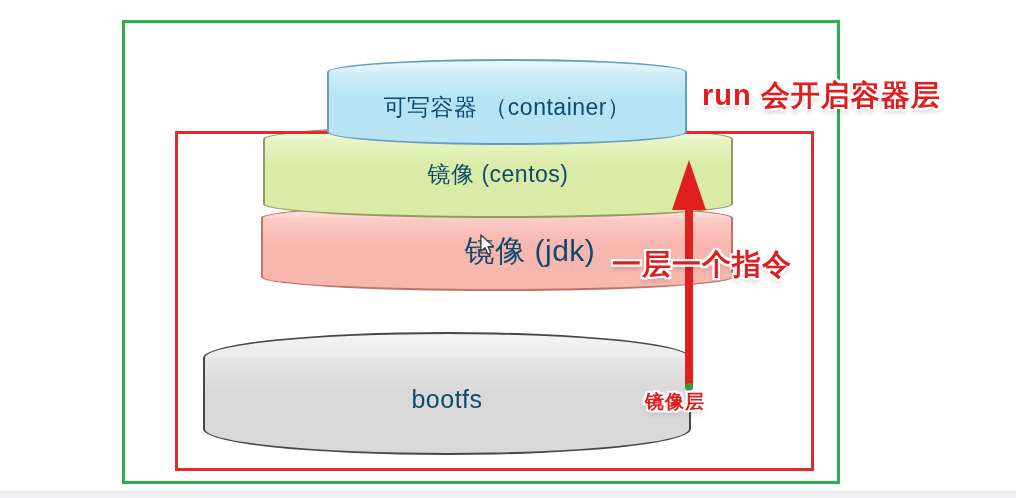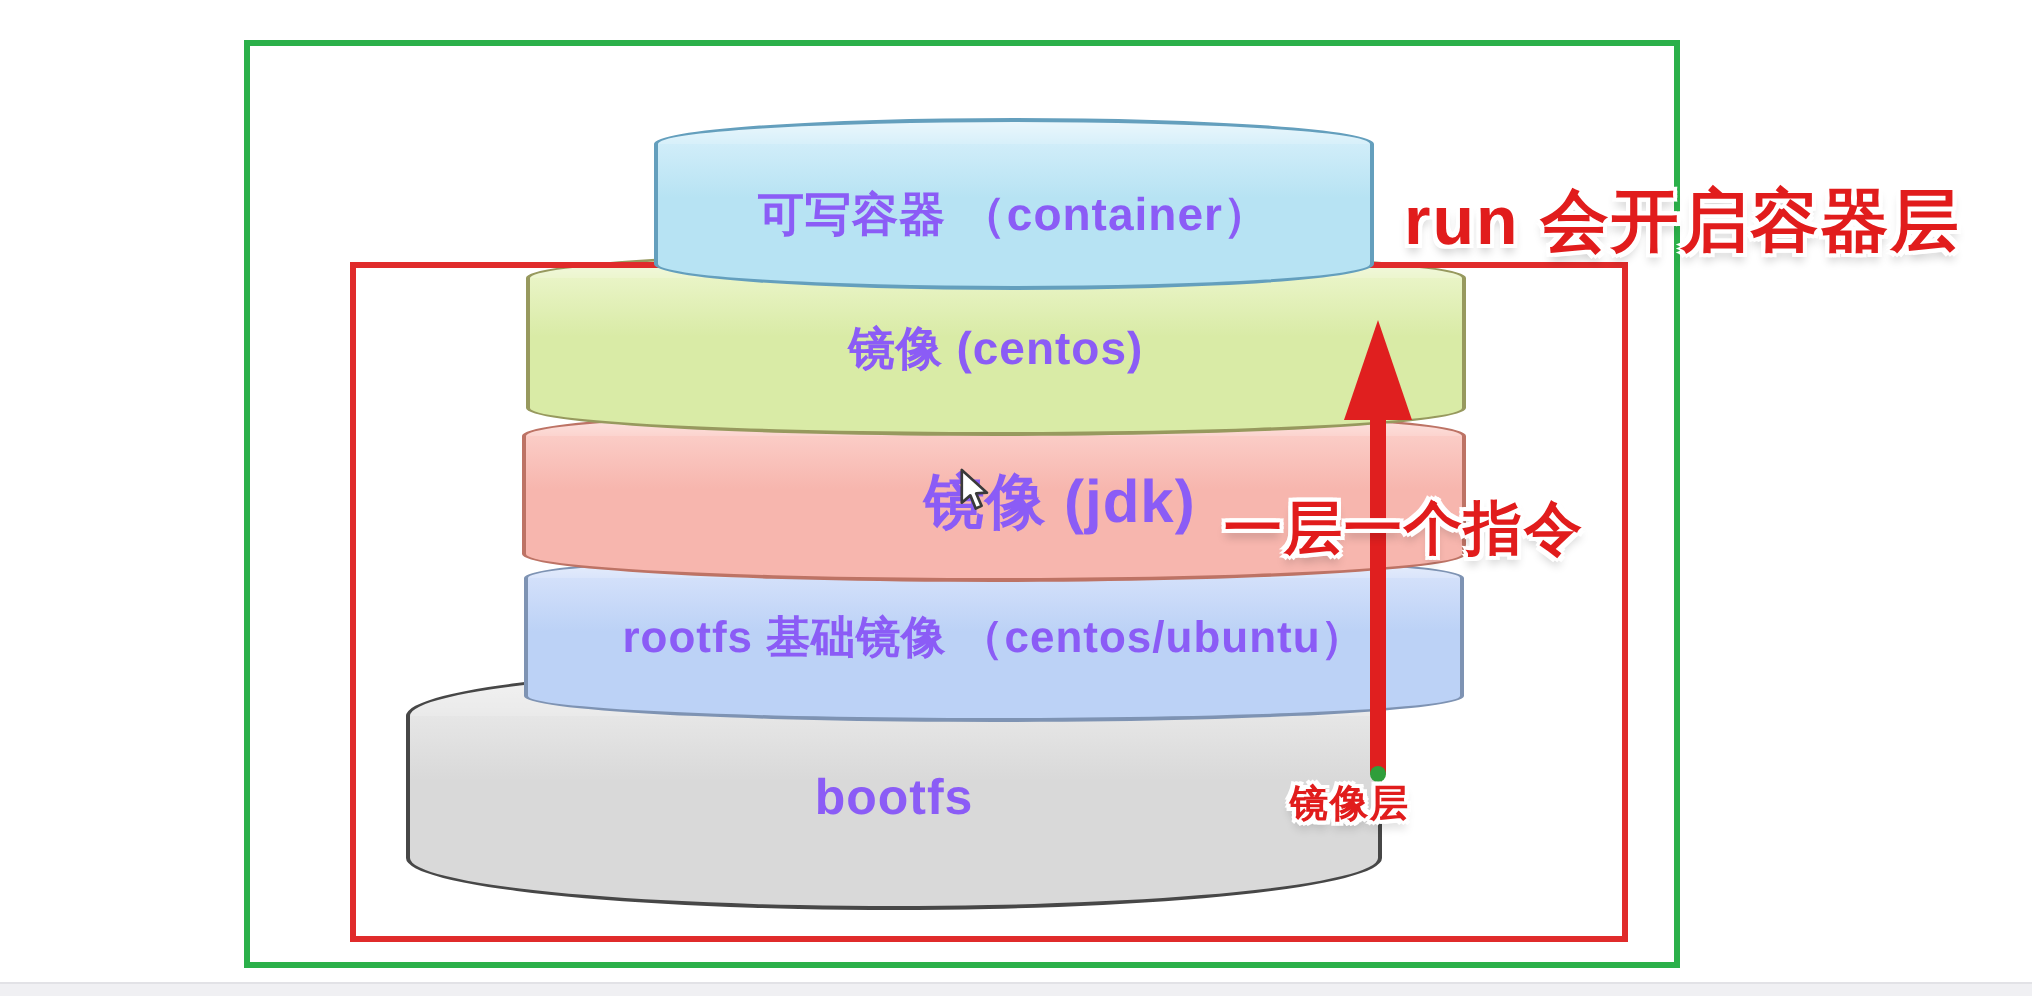--- a/index.html
+++ b/index.html
@@ -30,21 +30,21 @@
     background:var(--fill);border:2px solid var(--border);
   }
   .cyl .bodyp{
     position:absolute;left:0;right:0;top:var(--ry);bottom:var(--ry);
     box-sizing:border-box;
     background:linear-gradient(to bottom,var(--cap),var(--fill) 45%);
     border-left:2px solid var(--border);border-right:2px solid var(--border);
   }
   .cyl .label{
     position:absolute;left:0;width:100%;text-align:center;
-    color:#8b5cf6;font-weight:700;letter-spacing:.5px;white-space:nowrap;
+    color:#0c4a6e;font-weight:400;letter-spacing:.5px;white-space:nowrap;
   }
   
   #cyl-bootfs   {left:203px;top:332px;width:488px;height:123px;--ry:26px;z-index:10;}
   #cyl-bootfs .label{top:53px;font-size:25px;}
   #cyl-rootfs   {left:262px;top:276px;width:470px;height:85px;--ry:13px;z-index:20;}
   #cyl-rootfs .label{top:28px;font-size:22px;}
   #cyl-jdk      {left:261px;top:204px;width:472px;height:87px;--ry:14px;z-index:30;}
   #cyl-jdk .label{top:27px;font-size:30px;padding-left:33px;}
   #cyl-tomcat   {left:263px;top:125px;width:470px;height:93px;--ry:14px;z-index:40;}
   #cyl-tomcat .label{top:34px;font-size:23px;}
@@ -67,21 +67,21 @@
   }
   
   .anno{
     position:absolute;color:var(--anno-color,#e11c1c);font-weight:700;white-space:nowrap;
     z-index:70;letter-spacing:1px;
     text-shadow:
       -2px -2px 0 #fff, 2px -2px 0 #fff, -2px 2px 0 #fff, 2px 2px 0 #fff,
       -2px 0 0 #fff, 2px 0 0 #fff, 0 -2px 0 #fff, 0 2px 0 #fff,
       0 4px 5px rgba(0,0,0,.22);
   }
-  .run-note  {left:702px;top:88px;font-size:34px;}
+  .run-note  {left:702px;top:76px;font-size:29px;}
   .instr-note{left:612px;top:245px;font-size:29px;}
   .layer-note{left:645px;top:389px;font-size:19px;}
   
   .cursor{position:absolute;left:479px;top:234px;z-index:80;}
   .watermark{
     position:absolute;right:13px;top:459px;font-size:20px;letter-spacing:1px;
     color:var(--watermark-color,#b2b2b5);z-index:70;white-space:nowrap;
   }
   .bottom-strip{
     position:absolute;left:0;top:491px;width:100%;height:7px;
@@ -96,26 +96,20 @@
   <div class="green-frame"></div>
   <div class="red-frame"></div>
 
   <div class="cyl" id="cyl-bootfs" style="--fill: #d9d9d9; --cap: #e6e6e6; --border: #474747;">
     <div class="cap"></div>
     <div class="base"></div>
     <div class="bodyp"></div>
     <div class="label">bootfs</div>
   </div>
 
-  <div class="cyl" id="cyl-rootfs" style="--fill: #bcd2f6; --cap: #d3e0fa; --border: #7e93b3;">
-    <div class="cap"></div>
-    <div class="base"></div>
-    <div class="bodyp"></div>
-    <div class="label">rootfs 基础镜像 （centos/ubuntu）</div>
-  </div>
 
   <div class="cyl" id="cyl-jdk" style="--fill: #f7b6ae; --cap: #fbccc6; --border: #bd7365;">
     <div class="cap"></div>
     <div class="base"></div>
     <div class="bodyp"></div>
     <div class="label">镜像 (jdk)</div>
   </div>
 
   <div class="cyl" id="cyl-tomcat" style="--fill: #d9eba6; --cap: #e9f4c6; --border: #97995e;">
     <div class="cap"></div>

